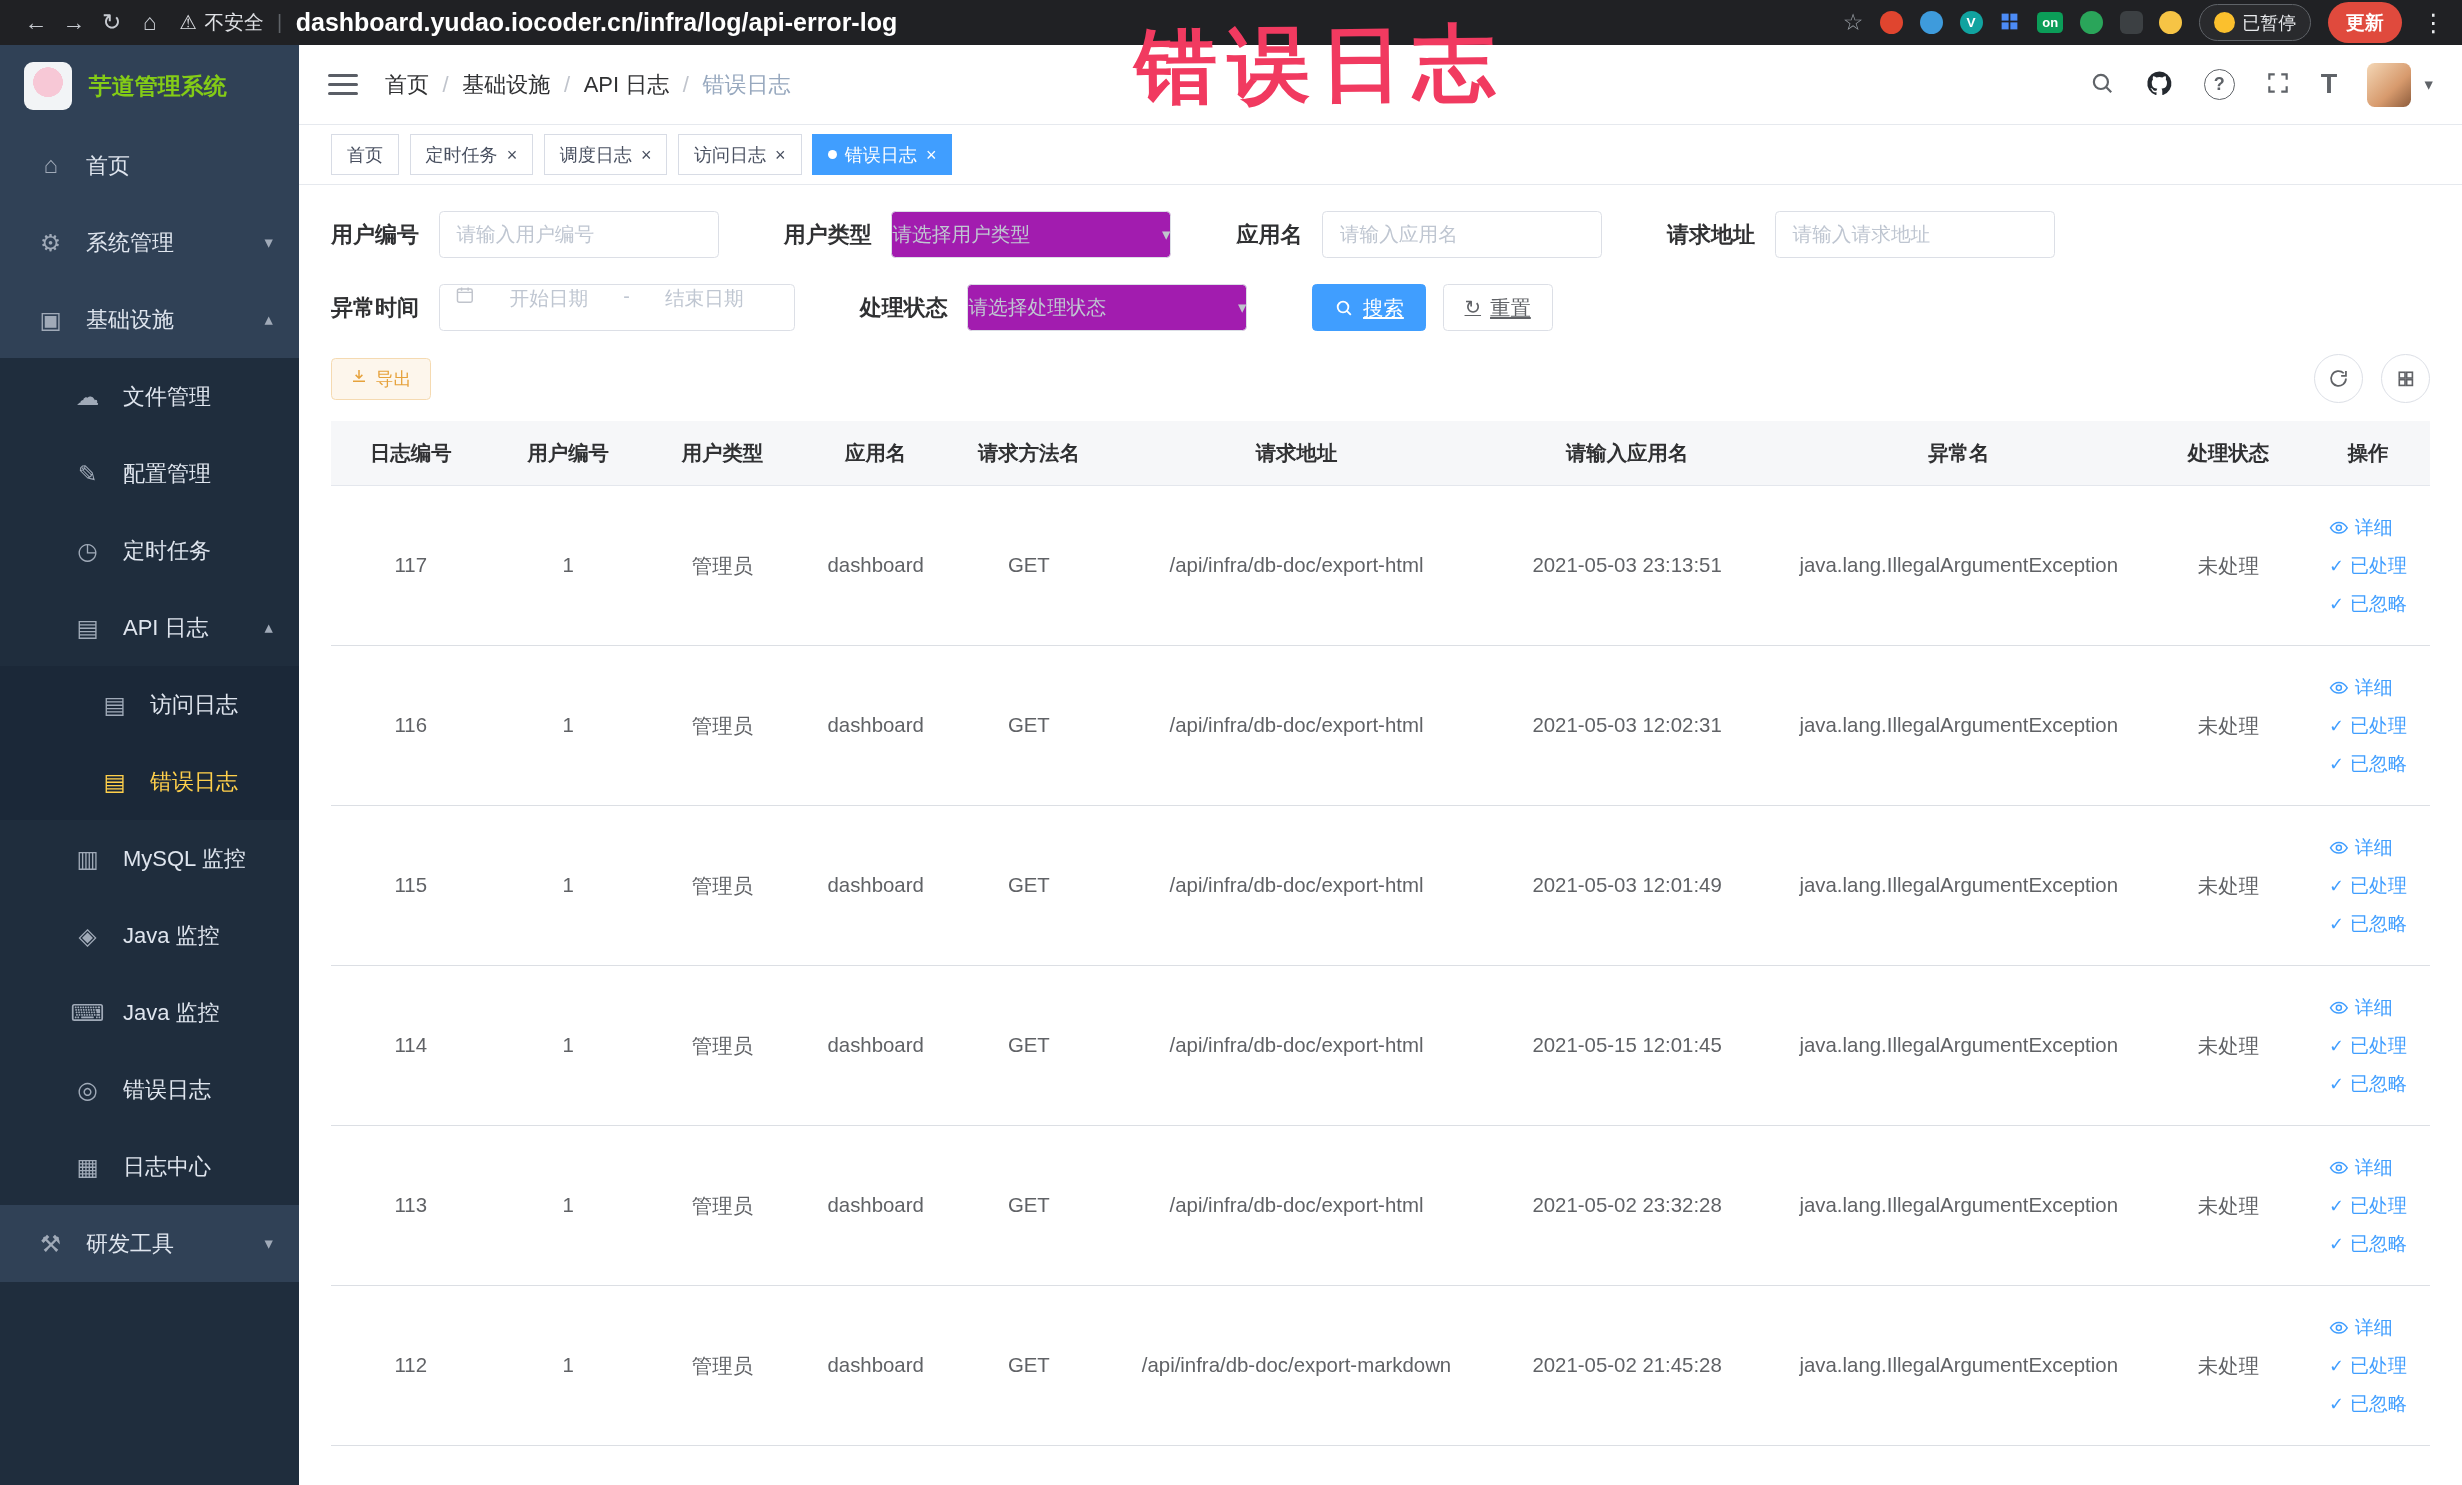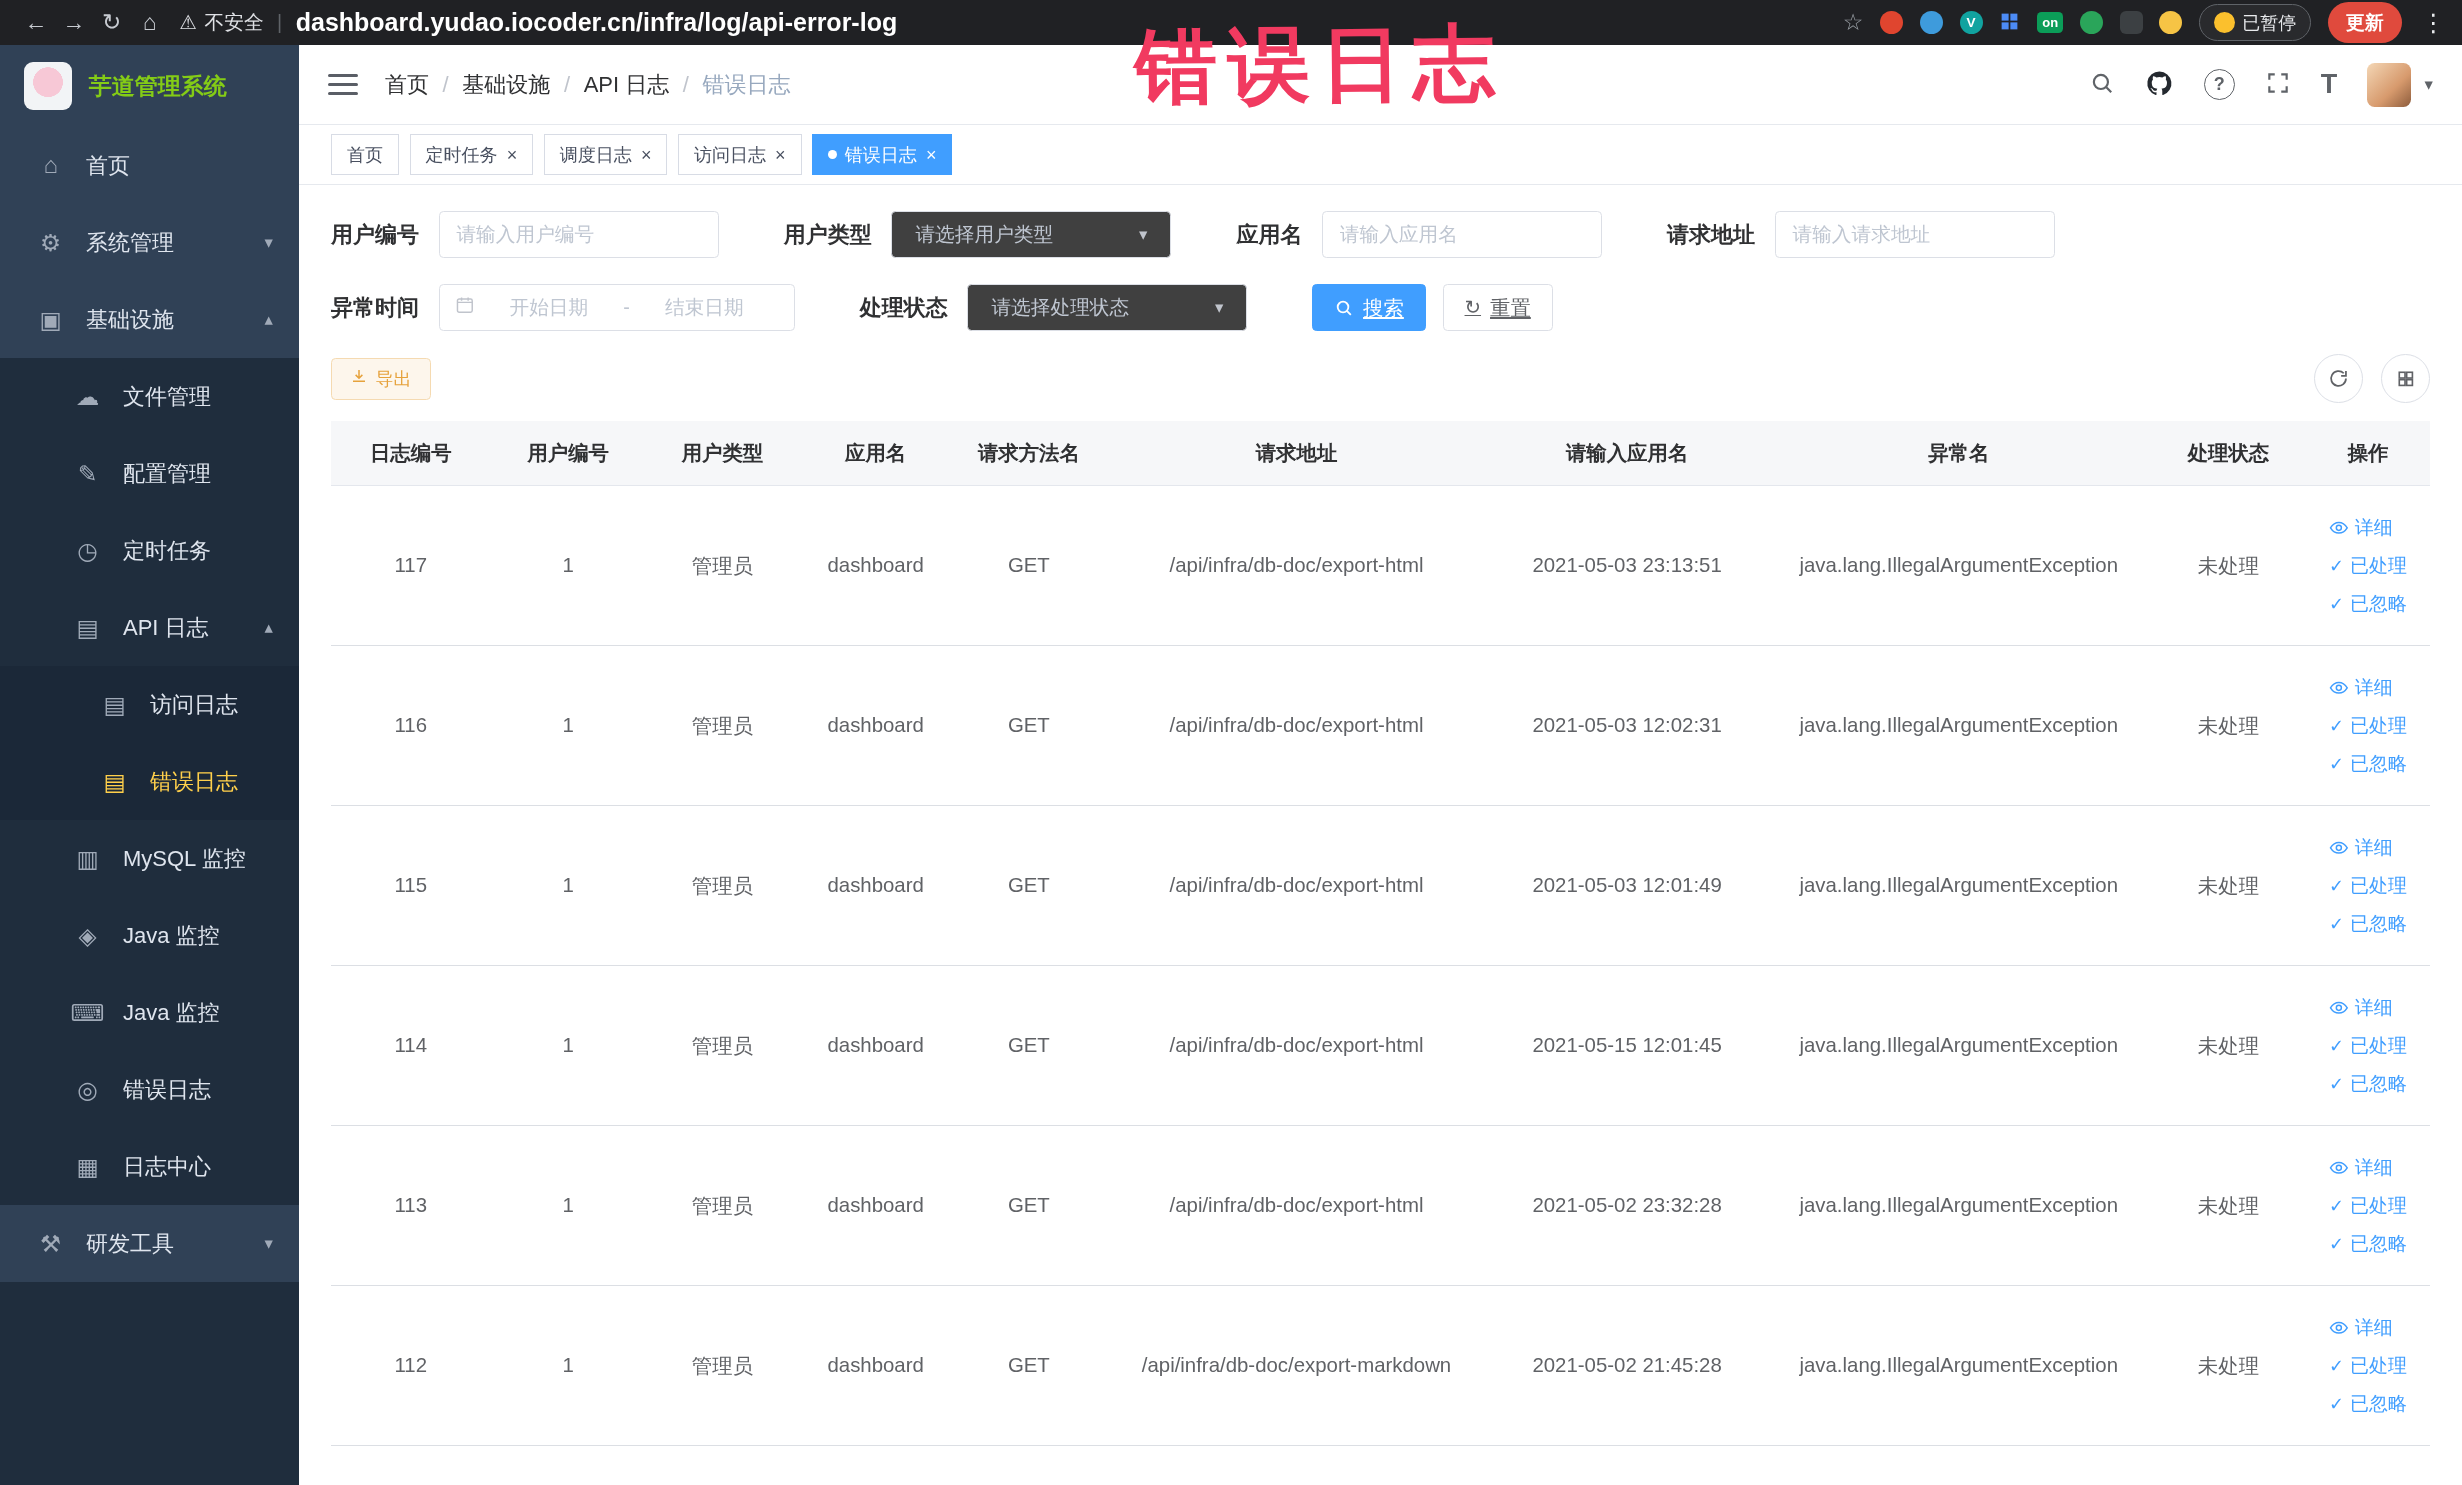--- a/index.html
+++ b/index.html
@@ -69,24 +69,24 @@
 
   
   .content{flex:1;padding:26px 32px 0;overflow:hidden;}
   .frow{display:flex;align-items:center;}
   .frow1{margin-bottom:26px;}
   .frow2{margin-bottom:23px;}
   .fgroup{display:flex;align-items:center;margin-right:65px;}
   .flabel{font-size:22px;font-weight:700;color:#303133;margin-right:19.7px;white-space:nowrap;}
   input.finput{width:280px;height:47px;border:0.8px solid #dcdfe6;border-radius:4.5px;padding:0 16.7px;font-size:19.7px;color:#606266;outline:none;box-sizing:border-box;font-family:"Liberation Sans",sans-serif;background:#fff;}
   input.finput::placeholder{color:#bfc6d1;}
-  .fselect{width:280px;height:47px;border:0.8px solid #dcdfe6;border-radius:4.5px;display:flex;align-items:center;padding:0 23px;font-size:19.7px;background:#404040;box-sizing:border-box;cursor:pointer;}
+  .fselect{width:280px;height:47px;border:0.8px solid #dcdfe6;border-radius:4.5px;display:flex;align-items:center;padding:0 0;font-size:19.7px;background:#a21caf;box-sizing:border-box;cursor:pointer;}
   .fselect .ph{color:#bfc6d1;}
   .fselect .chev{margin-left:auto;color:#c0c4cc;font-size:16.7px;}
-  .fdate{width:356px;height:47px;border:0.8px solid #dcdfe6;border-radius:4.5px;display:flex;align-items:center;padding:0 15px;font-size:19.7px;color:#bfc6d1;gap:0;background:#fff;box-sizing:border-box;cursor:pointer;}
+  .fdate{width:356px;height:47px;border:0.8px solid #dcdfe6;border-radius:4.5px;display:flex;padding:0 15px;font-size:19.7px;color:#bfc6d1;gap:0;background:#fff;box-sizing:border-box;cursor:pointer;}
   .fdate .dtxt{flex:1;text-align:center;}
   .btn{height:47px;display:inline-flex;align-items:center;gap:9px;padding:0 21px;border-radius:4.5px;font-size:20.4px;border:0.8px solid transparent;cursor:pointer;font-family:"Liberation Sans",sans-serif;text-decoration:underline;}
   .btn-search{background:#409eff;color:#fff;border-color:#409eff;margin-right:16.7px;}
   .btn-reset{background:#fff;color:#606266;border-color:#dcdfe6;}
   .btn-reset .ric{font-size:19.7px;color:#606266;}
 
   .toolbar{display:flex;align-items:center;margin-bottom:18px;}
   .btn-export{height:42px;display:inline-flex;align-items:center;gap:7.6px;padding:12px 18px;background:#fdf6ec;border:0.8px solid #f5dab1;color:#e6a23c;border-radius:4.5px;font-size:18px;cursor:pointer;font-family:"Liberation Sans",sans-serif;}
   .mini-btns{margin-left:auto;display:flex;gap:18px;}
   .circle-btn{width:47px;height:47px;border-radius:50%;border:0.8px solid #dcdfe6;background:#fff;display:flex;align-items:center;justify-content:center;cursor:pointer;}

